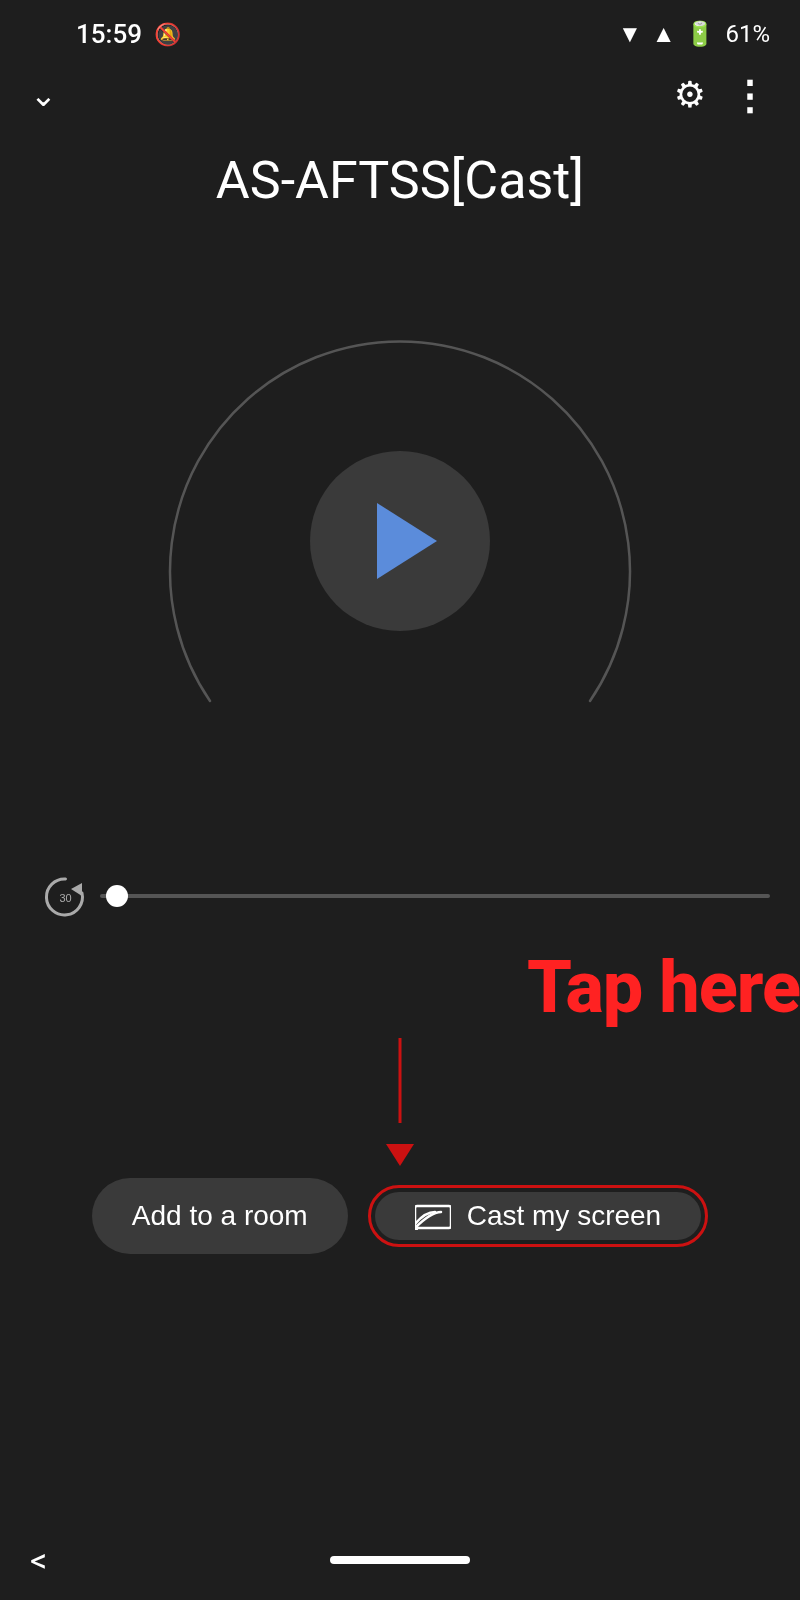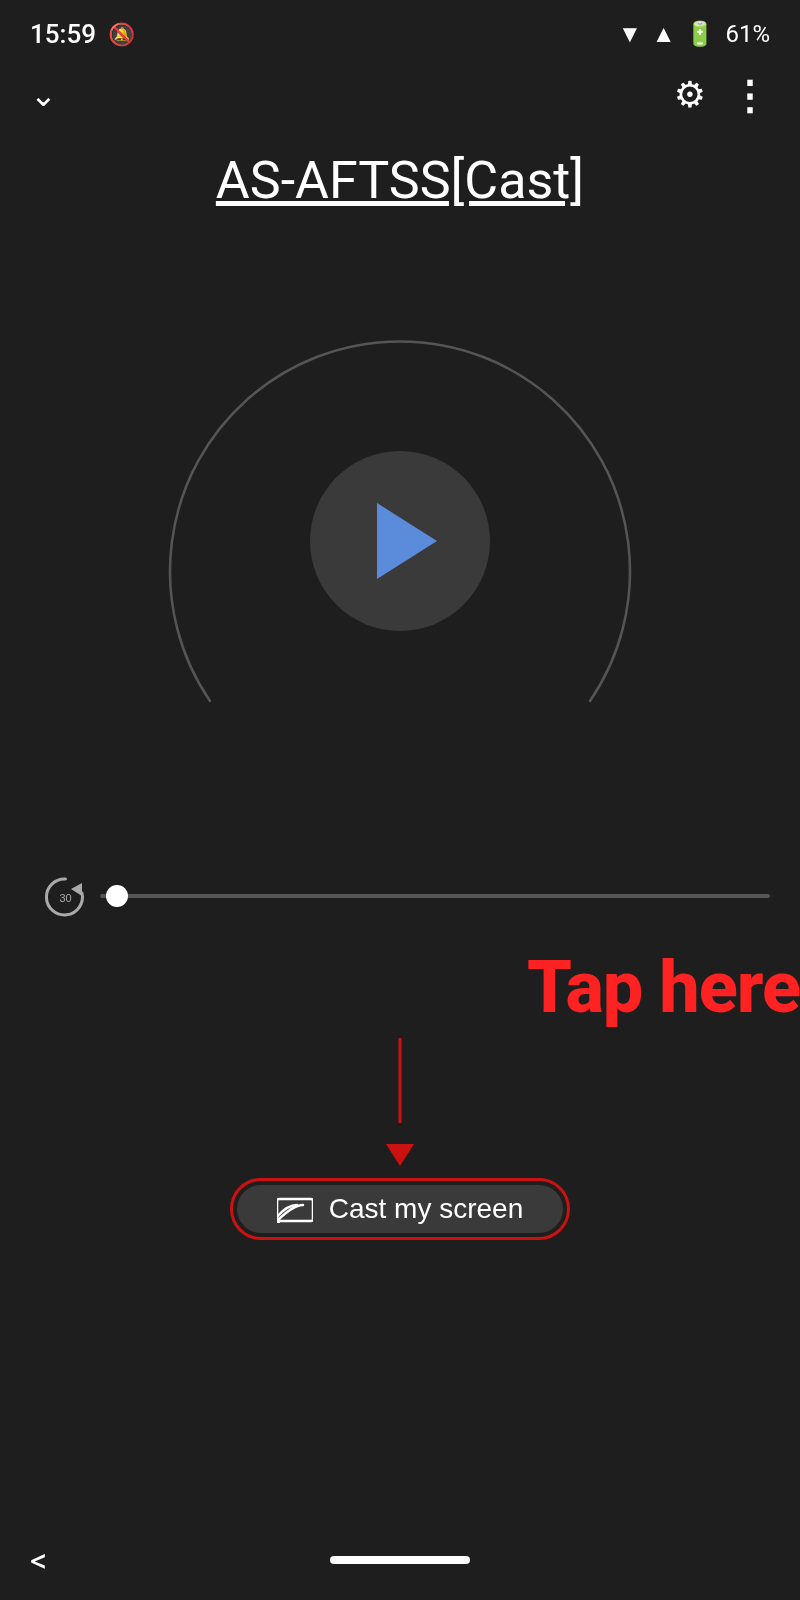--- a/index.html
+++ b/index.html
@@ -14,20 +14,21 @@
       position: relative;
     }
 
     
     .status-bar {
       display: flex;
       justify-content: space-between;
       align-items: center;
       padding: 18px 30px 10px 30px;
       height: 60px;
+      margin-left: 46px;
     }
 
     .status-left {
       display: flex;
       align-items: center;
       gap: 12px;
       font-size: 26px;
       font-weight: 500;
     }
 
@@ -72,21 +73,20 @@
       letter-spacing: -2px;
     }
 
     
     .device-title {
       text-align: center;
       font-size: 52px;
       font-weight: 400;
       padding: 20px 20px;
       color: #ffffff;
-      text-decoration: underline;
     }
 
     
     .dial-container {
       display: flex;
       justify-content: center;
       align-items: center;
       width: 100%;
       height: 620px;
       position: relative;
@@ -328,20 +328,21 @@
 </div>
 
 <div class="tap-here-label">Tap here</div>
 
 <div class="arrow-container">
   <div class="arrow-line"></div>
   <div class="arrow-head"></div>
 </div>
 
 <div class="bottom-buttons">
+  <button class="btn-add-room">Add to a room</button>
   <div class="btn-cast-screen-wrapper">
     <button class="btn-cast-screen">
       <svg class="cast-icon" viewBox="0 0 36 28" fill="none">
         <rect x="0" y="4" width="36" height="22" rx="2" stroke="white" stroke-width="2.5" fill="none"></rect>
         <path d="M0 22 Q 10 10 20 10" stroke="white" stroke-width="2.5" fill="none" stroke-linecap="round"></path>
         <path d="M0 26 Q 16 10 26 10" stroke="white" stroke-width="2.5" fill="none" stroke-linecap="round"></path>
         <circle cx="0" cy="28" r="3" fill="white"></circle>
       </svg>
       <span>Cast my screen</span>
     </button>

